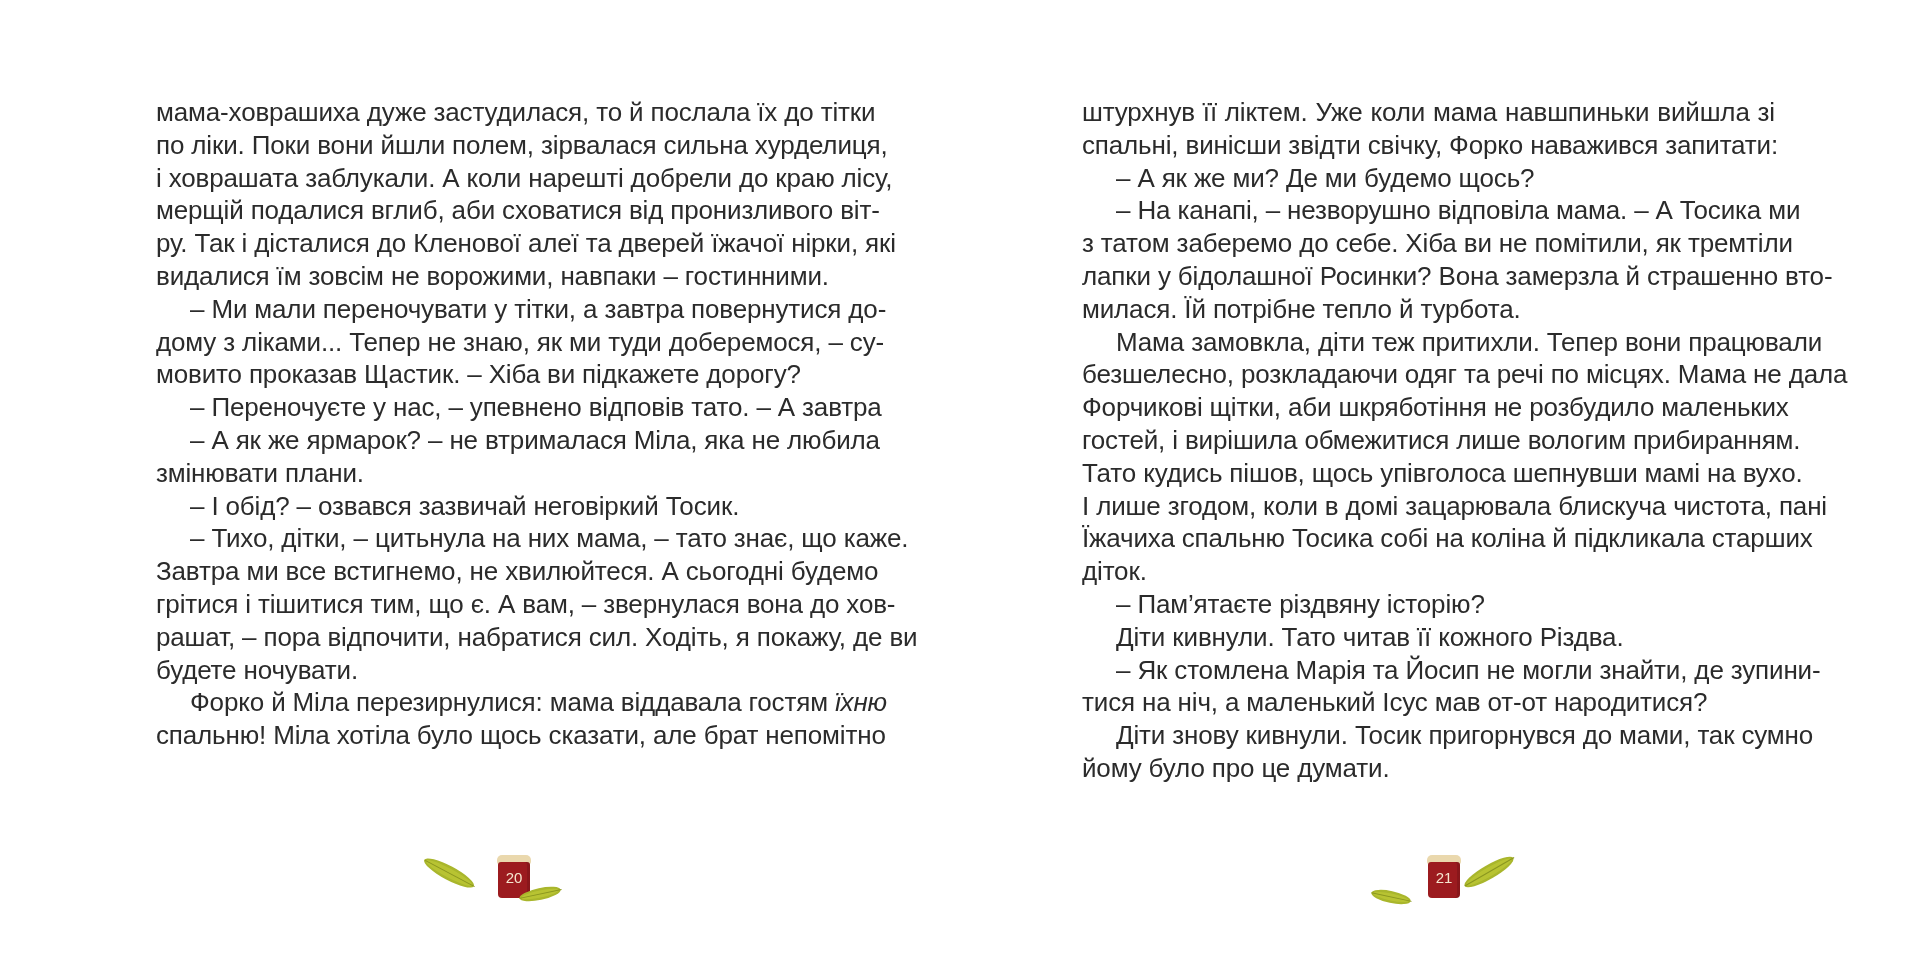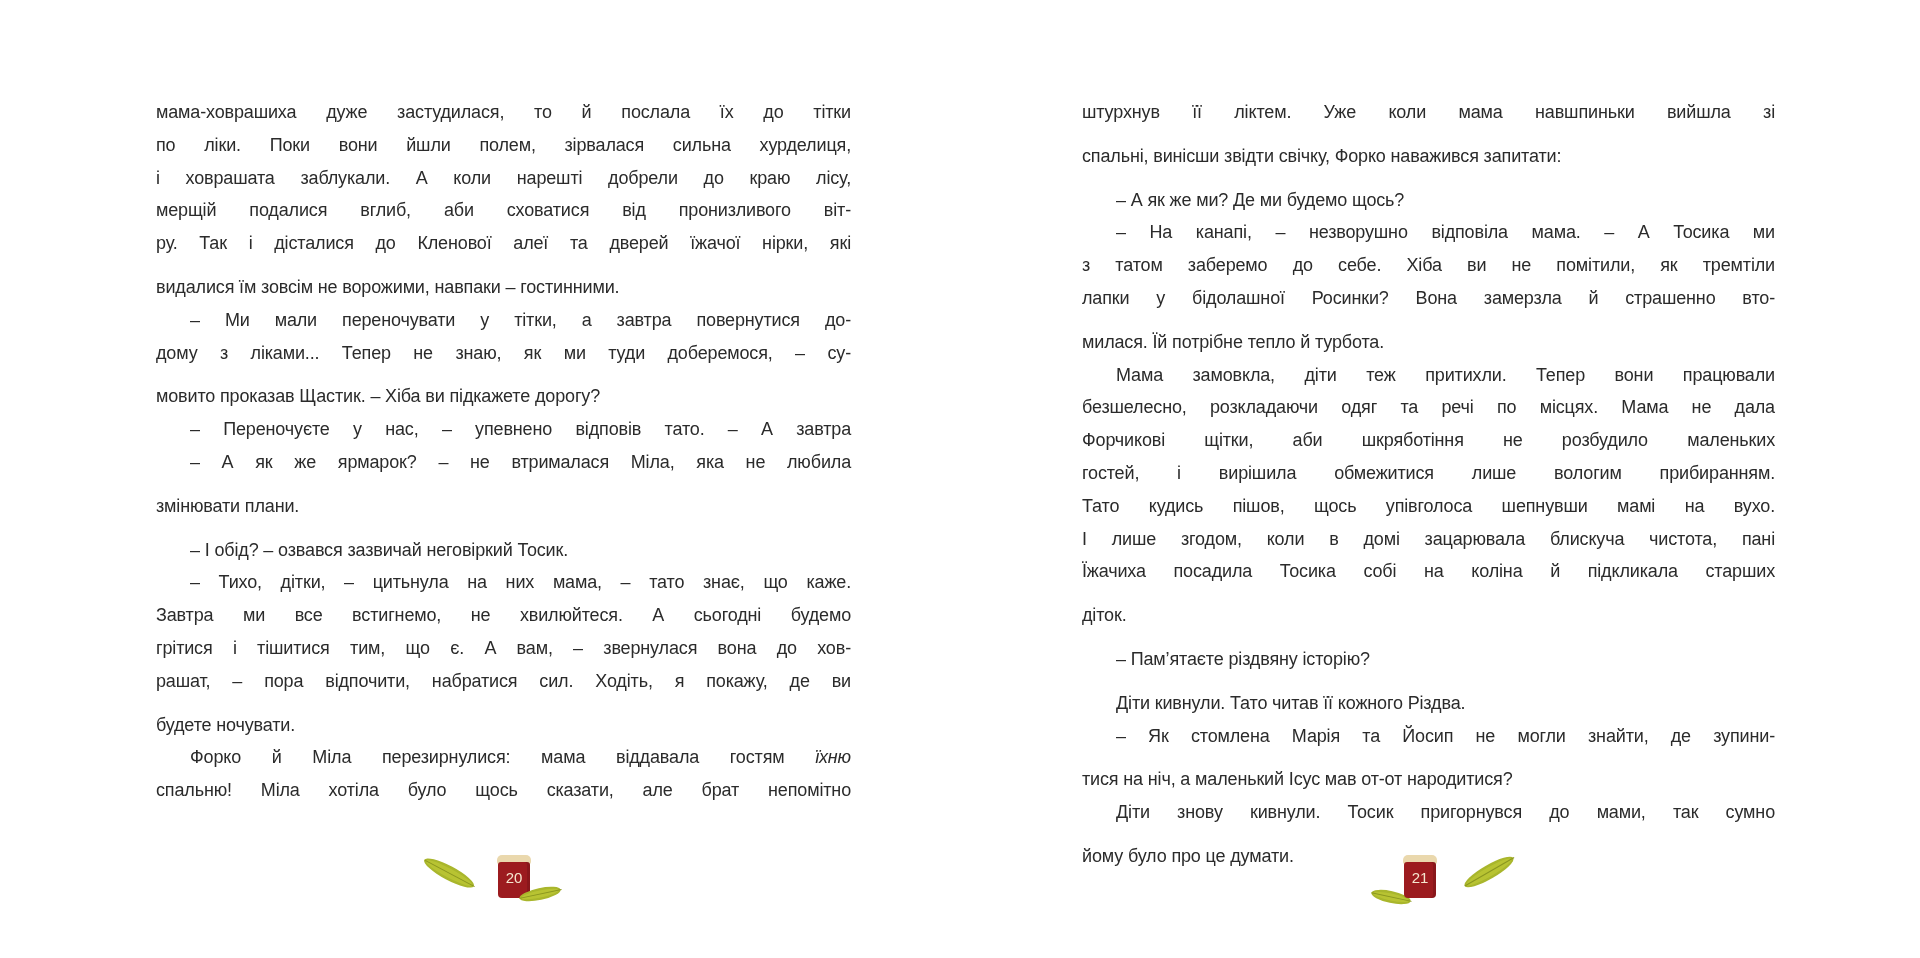--- a/index.html
+++ b/index.html
@@ -6,29 +6,29 @@
   body {
     width: 1920px; height: 958px; background: #ffffff; position: relative; overflow: hidden;
     font-family: "Liberation Sans", "DejaVu Sans", sans-serif;
     color: #2a2a2a;
   }
   .page { position: absolute; top: 0; height: 958px; }
   .page-left { left: 0; width: 960px; }
   .page-right { left: 960px; width: 960px; }
   .text-block {
     position: absolute; top: 96px;
-    font-size: 18px; line-height: 32.8px;
+    font-size: 26px; line-height: 32.8px;
     letter-spacing: -0.15px;
     text-align: justify;
     color: #2b2b2b;
   }
   .page-left .text-block { left: 156px; width: 695px; }
   .page-right .text-block { left: 122px; width: 693px; }
   .line { display: block; height: 32.8px; white-space: nowrap; text-align-last: justify; overflow: visible; }
-  .line.last { text-align-last: left; margin-top: 11px; }
+  .line.last { text-align-last: left; }
   .line.indent { padding-left: 34px; }
   .it { font-style: italic; }
 
   .folio { position: absolute; top: 846px; width: 180px; height: 70px; }
   .folio-left { left: 410px; }
   .folio-right { left: 1360px; }
   .jar { position: absolute; width: 32px; height: 44px; }
   .jar .lid {
     position: absolute; left: -1px; top: 0; width: 34px; height: 9px;
     background: #ead8ad; border-radius: 5px 5px 2px 2px;
@@ -101,38 +101,38 @@
       <span class="line indent">– На канапі, – незворушно відповіла мама. – А Тосика ми</span>
       <span class="line">з татом заберемо до себе. Хіба ви не помітили, як тремтіли</span>
       <span class="line">лапки у бідолашної Росинки? Вона замерзла й страшенно вто-</span>
       <span class="line last">милася. Їй потрібне тепло й турбота.</span>
       <span class="line indent">Мама замовкла, діти теж притихли. Тепер вони працювали</span>
       <span class="line">безшелесно, розкладаючи одяг та речі по місцях. Мама не дала</span>
       <span class="line">Форчикові щітки, аби шкряботіння не розбудило маленьких</span>
       <span class="line">гостей, і вирішила обмежитися лише вологим прибиранням.</span>
       <span class="line">Тато кудись пішов, щось упівголоса шепнувши мамі на вухо.</span>
       <span class="line">І лише згодом, коли в домі зацарювала блискуча чистота, пані</span>
-      <span class="line">Їжачиха посадила Тосика собі на коліна й підкликала старших</span>
+      <span class="line">Їжачиха спальню Тосика собі на коліна й підкликала старших</span>
       <span class="line last">діток.</span>
       <span class="line indent last">– Пам’ятаєте різдвяну історію?</span>
       <span class="line indent last">Діти кивнули. Тато читав її кожного Різдва.</span>
       <span class="line indent">– Як стомлена Марія та Йосип не могли знайти, де зупини-</span>
       <span class="line last">тися на ніч, а маленький Ісус мав от-от народитися?</span>
       <span class="line indent">Діти знову кивнули. Тосик пригорнувся до мами, так сумно</span>
       <span class="line last">йому було про це думати.</span>
     </div>
   <div class="folio folio-right" style="left:400px">
     <svg class="leaf" style="left:8px;top:40px" width="46" height="22" viewBox="0 0 46 22">
       <g transform="rotate(12 23 11)">
         <ellipse cx="23" cy="11" rx="20" ry="6" fill="#a9b62c"></ellipse>
         <ellipse cx="23" cy="11" rx="18" ry="3.5" fill="#bcc735" opacity="0.8"></ellipse>
         <line x1="3" y1="11" x2="44" y2="11" stroke="#8a961f" stroke-width="1"></line>
       </g>
     </svg>
-    <div class="jar" style="left:44px;top:9px;padding-left:45px;">
+    <div class="jar" style="left:68px;top:9px;padding-left:45px;">
       <div class="lid"></div>
         <div class="body"></div>
       <div class="num">21</div>
     </div>
     <svg class="leaf" style="left:98px;top:8px" width="62" height="36" viewBox="0 0 62 36">
       <g transform="rotate(-30 31 18)">
         <ellipse cx="31" cy="18" rx="28" ry="7" fill="#a9b62c"></ellipse>
         <ellipse cx="31" cy="18" rx="26" ry="4.5" fill="#bcc735" opacity="0.8"></ellipse>
         <line x1="3" y1="18" x2="60" y2="18" stroke="#8a961f" stroke-width="1"></line>
       </g>

